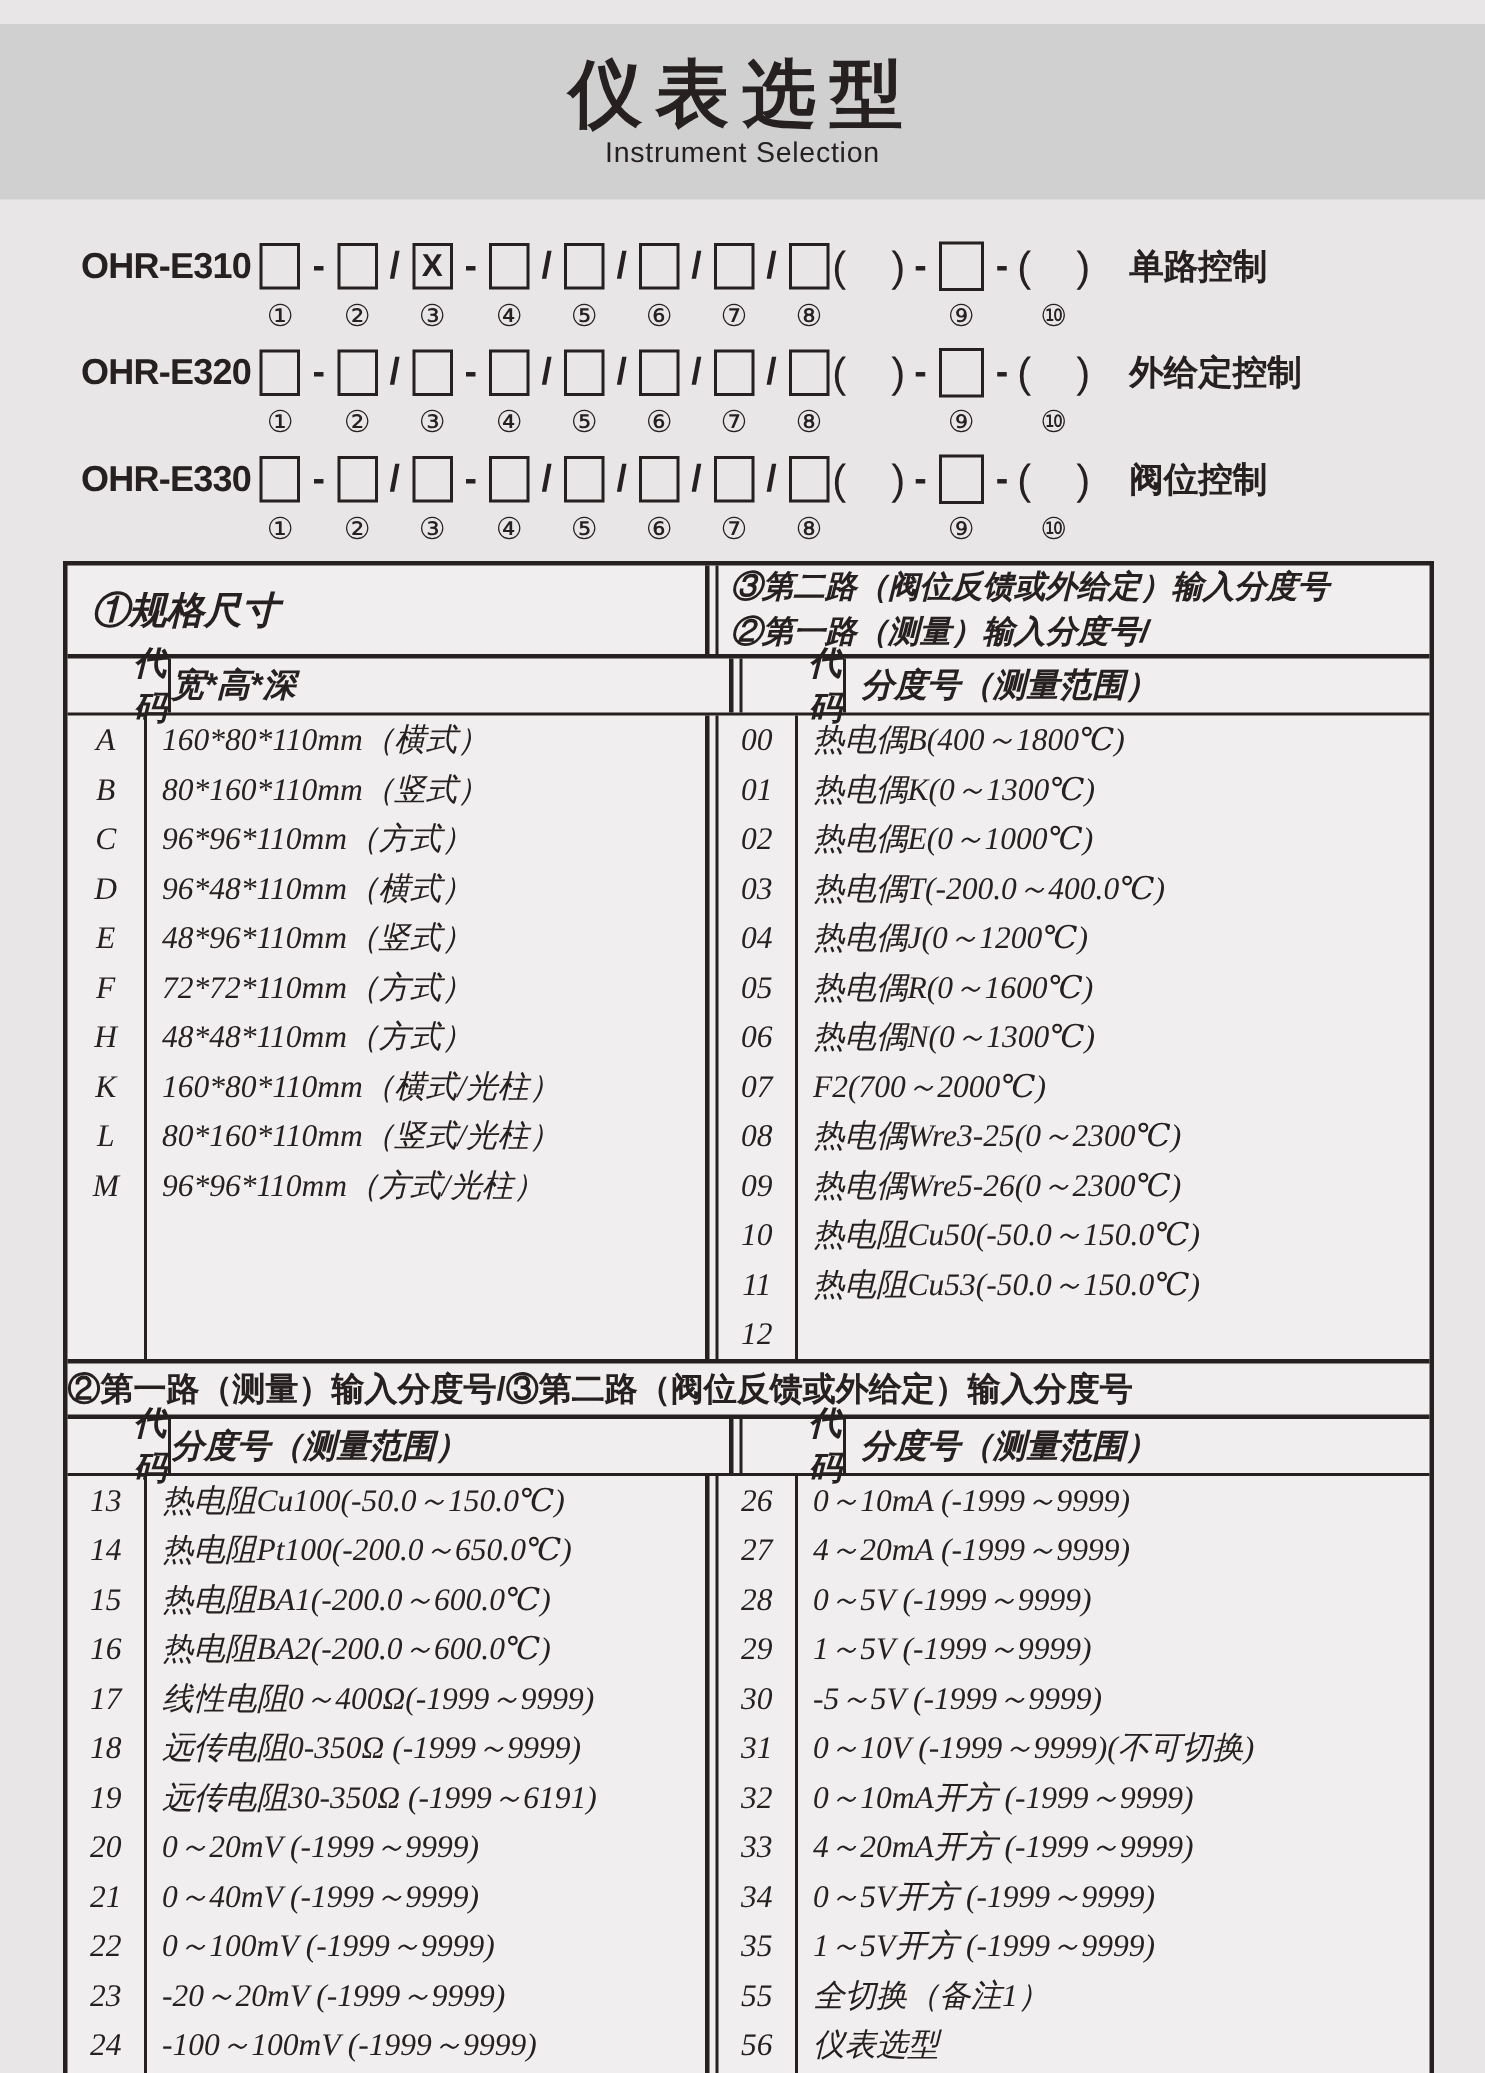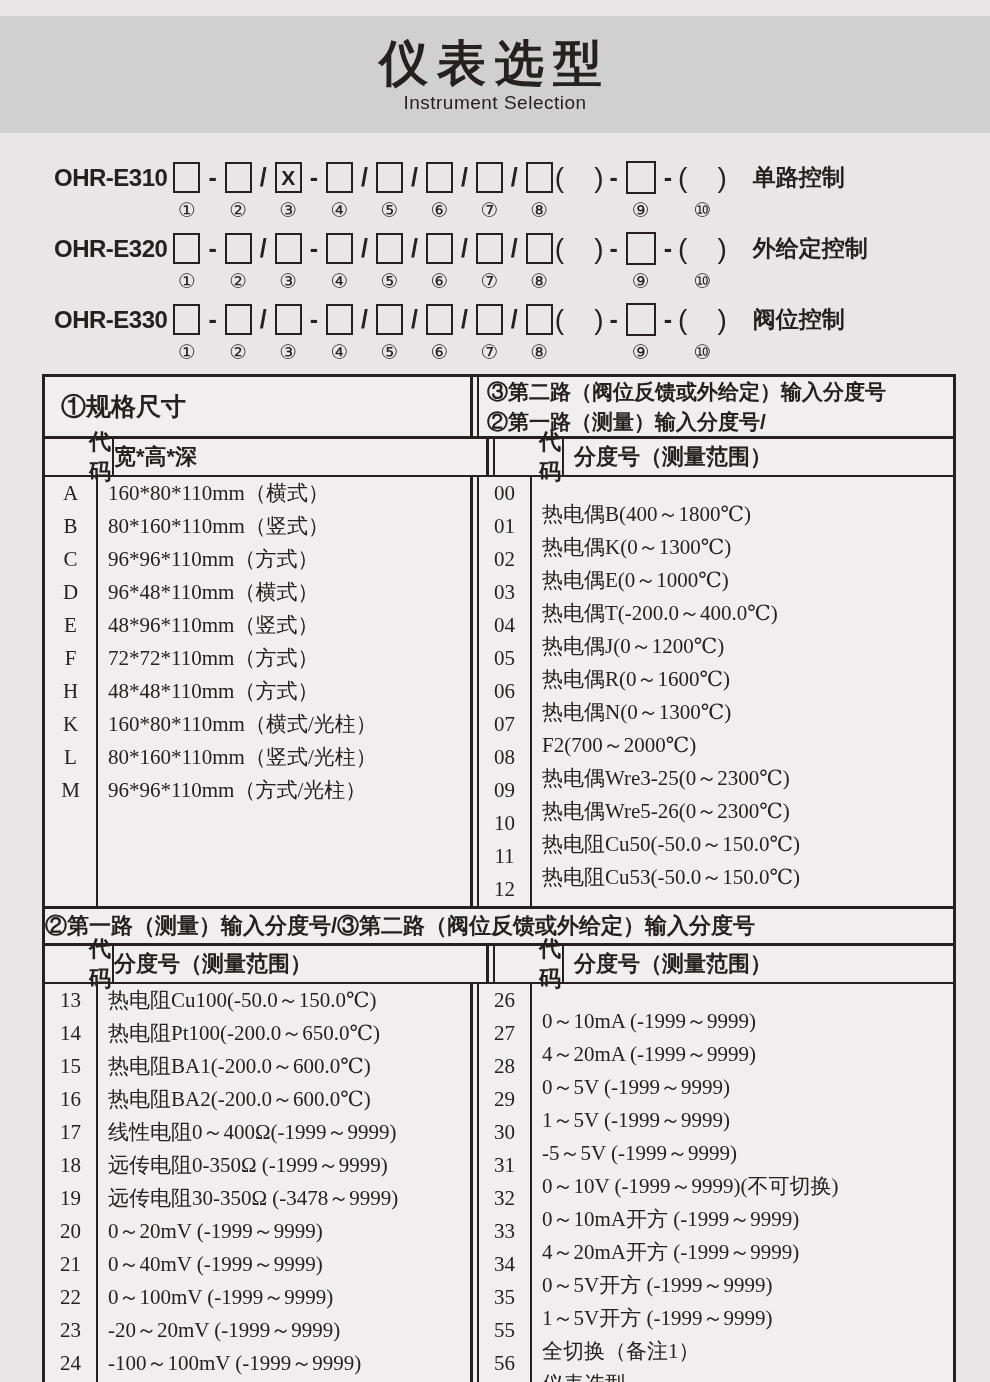--- a/index.html
+++ b/index.html
@@ -40,41 +40,41 @@
   .sep{font-size:25px;font-weight:bold;padding:0 6px;}
   .paren{font-size:28px;font-weight:400;line-height:33px;}
   .paren-gap{display:inline-block;width:30px;}
   .ctl-label .top{font-size:23px;font-weight:bold;margin-left:26px;}
 
   
   .sel-table{
     width:914px;margin:2px 0 0 42px;
     border:3px solid var(--ink);background:var(--table-bg);
   }
-  .trow{display:flex;width:100%;}
+  .trow{display:flex;width:100%;font-style:italic;}
   .midcol{width:9px;flex-shrink:0;border-left:3px solid var(--ink);border-right:2px solid var(--ink);}
   .sec-row{height:62px;border-bottom:3px solid var(--ink);}
   .sec-left{
     width:425px;flex-shrink:0;display:flex;align-items:center;
     padding-left:16px;font-weight:bold;font-size:25px;
   }
   .sec-right{
     flex:1;display:flex;flex-direction:column;justify-content:center;
     padding-left:8px;font-weight:bold;font-size:21px;line-height:1.4;white-space:nowrap;overflow:hidden;
   }
   .hdr-row{height:38px;border-bottom:2px solid var(--ink);font-weight:bold;font-size:22px;}
   .hcode{width:69px;flex-shrink:0;border-right:2px solid var(--ink);display:flex;align-items:center;justify-content:center;padding-left:44px;}
   .hval{width:372px;flex-shrink:0;display:flex;align-items:center;white-space:nowrap;}
   .hval2{flex:1;display:flex;align-items:center;padding-left:10px;white-space:nowrap;overflow:hidden;}
   .body-row{align-items:stretch;}
   .body-row.upper{height:429px;}
   .body-row.lower{height:401px;}
   .bcode{width:53px;flex-shrink:0;border-right:2px solid var(--ink);}
   .bval{width:372px;flex-shrink:0;}
-  .bval2{flex:1;overflow:hidden;margin-top:21px;}
+  .bval2{flex:1;overflow:hidden;}
   .cellline{
     height:33px;line-height:33px;white-space:nowrap;
     font-family:"Liberation Serif","DejaVu Serif",serif;font-size:21px;
   }
   .bcode .cellline{text-align:center;}
   .bval .cellline,.bval2 .cellline{padding-left:10px;}
   .banner-row{
     height:40px;border-top:3px solid var(--ink);border-bottom:3px solid var(--ink);
     display:flex;align-items:center;
     font-weight:bold;font-size:22px;white-space:nowrap;overflow:hidden;
@@ -581,21 +581,21 @@
           <div class="cellline">23</div>
           <div class="cellline">24</div>
         </div>
       <div class="bval">
           <div class="cellline">热电阻Cu100(-50.0～150.0℃)</div>
           <div class="cellline">热电阻Pt100(-200.0～650.0℃)</div>
           <div class="cellline">热电阻BA1(-200.0～600.0℃)</div>
           <div class="cellline">热电阻BA2(-200.0～600.0℃)</div>
           <div class="cellline">线性电阻0～400Ω(-1999～9999)</div>
           <div class="cellline">远传电阻0-350Ω (-1999～9999)</div>
-          <div class="cellline">远传电阻30-350Ω (-3478～9999)</div>
+          <div class="cellline">远传电阻30-350Ω (-1999～6191)</div>
           <div class="cellline">0～20mV (-1999～9999)</div>
           <div class="cellline">0～40mV (-1999～9999)</div>
           <div class="cellline">0～100mV (-1999～9999)</div>
           <div class="cellline">-20～20mV (-1999～9999)</div>
           <div class="cellline">-100～100mV (-1999～9999)</div>
         </div>
       <div class="midcol"></div>
       <div class="bcode">
           <div class="cellline">26</div>
           <div class="cellline">27</div>

